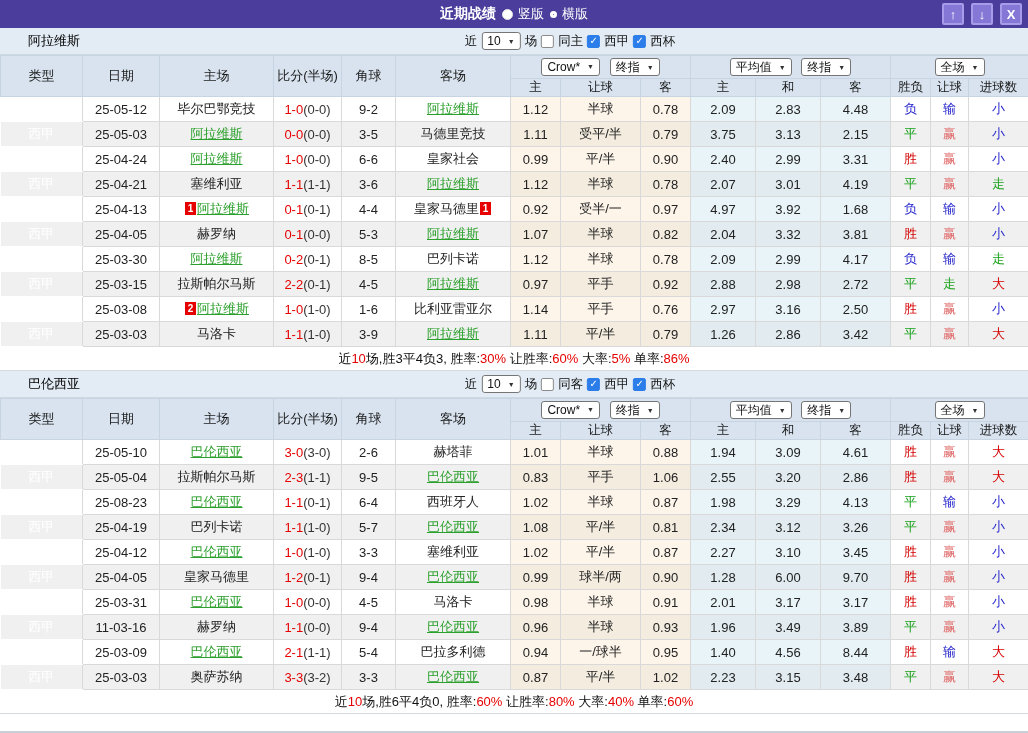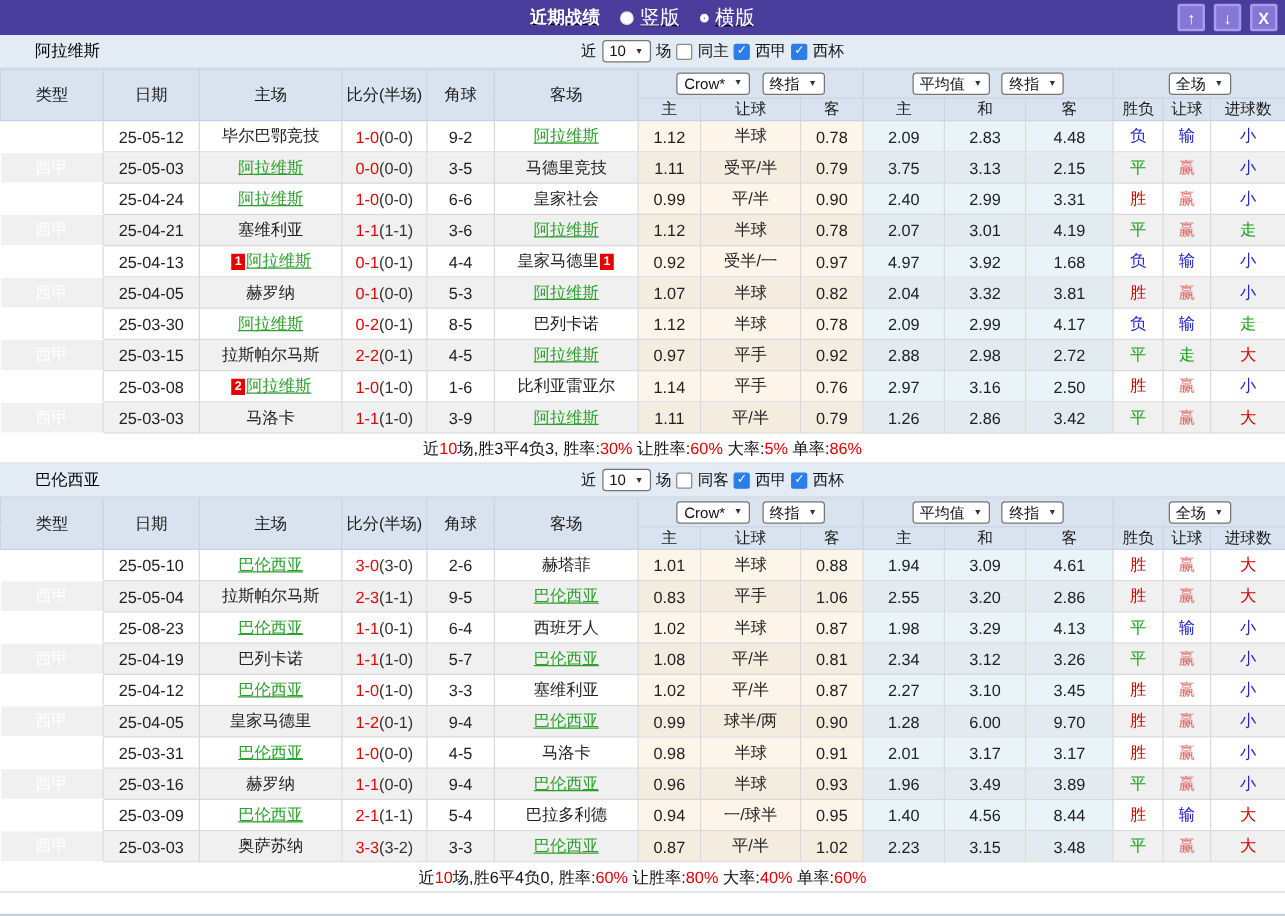--- a/index.html
+++ b/index.html
@@ -2,23 +2,23 @@
 <html><head>
 <meta charset="utf-8">
 <style>
   * { margin:0; padding:0; box-sizing:border-box; }
   body { font-family:"Liberation Sans","DejaVu Sans",sans-serif; background:#fff; }
   .window { width:1028px; height:733px; overflow:hidden; background:#fff; border-bottom:2px solid #c9d0d8; }
 
   
   .titlebar { position:relative; height:28px; background:#4a3d9c; }
   .title-center { position:absolute; left:50%; top:0; height:100%; transform:translateX(-50%);
-                  display:flex; align-items:center; gap:16px; white-space:nowrap;text-decoration:underline; }
+                  display:flex; align-items:center; gap:6px; white-space:nowrap; }
   .window-title { color:#fff; font-weight:bold; font-size:14px; }
-  .radio-option { display:flex; align-items:center; gap:5px; color:#fff; font-size:16px; cursor:pointer; }
+  .radio-option { display:flex; align-items:center; gap:5px; color:#fff; font-size:13px; cursor:pointer; }
   .radio { width:7px; height:7px; border:3px solid #fff; border-radius:50%; background:transparent; display:inline-block; }
   .radio.checked { width:11px; height:11px; border:1px solid #e6e6e6; background:#fff; }
   .titlebar-buttons { position:absolute; right:6px; top:3px; display:flex; gap:7px; }
   .tb-btn { width:22px; height:22px; background:#8577d6; border:2px solid #a89bea; border-radius:2px;
             color:#fff; font-size:13px; font-weight:bold; display:flex; align-items:center; justify-content:center; cursor:pointer; }
 
   
   .filter-row { position:relative; height:27px; background:#e3ecf5; display:flex; align-items:center;
                 border-bottom:1px solid #cfd9e3; }
   .team-name { margin-left:28px; font-size:13px; color:#000; }
@@ -548,21 +548,21 @@
             <td class="col-ah">0.91</td>
             <td class="col-eu">2.01</td>
             <td class="col-eu">3.17</td>
             <td class="col-eu">3.17</td>
             <td class="col-res" style="color: rgb(212, 0, 0);">胜</td>
             <td class="col-res" style="color: rgb(224, 106, 106);">赢</td>
             <td class="col-res" style="color: rgb(36, 36, 204);">小</td>
           </tr>
           <tr>
             <td class="col-type">西甲</td>
-            <td class="col-date">25-03-16</td>
+            <td class="col-date">11-03-16</td>
             <td class="col-team"><span>赫罗纳</span></td>
             <td class="col-score"><span class="score-main">1-1</span><span class="score-half">(0-0)</span></td>
             <td class="col-corner">9-4</td>
             <td class="col-team"><span class="team-hl">巴伦西亚</span></td>
             <td class="col-ah">0.96</td>
             <td class="col-ah">半球</td>
             <td class="col-ah">0.93</td>
             <td class="col-eu">1.96</td>
             <td class="col-eu">3.49</td>
             <td class="col-eu">3.89</td>

